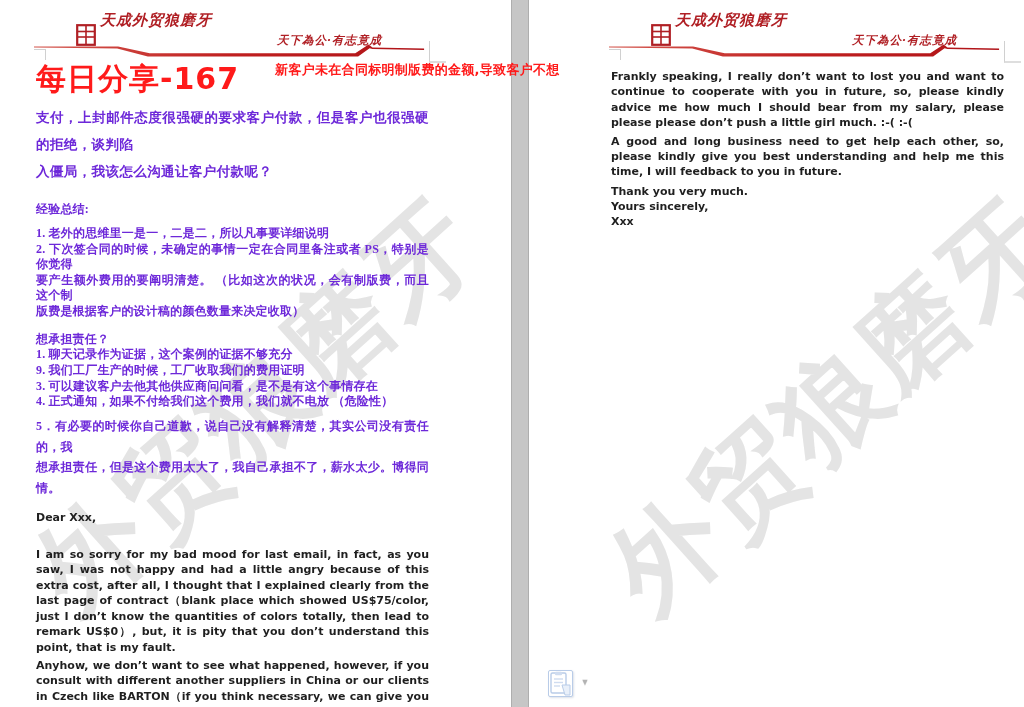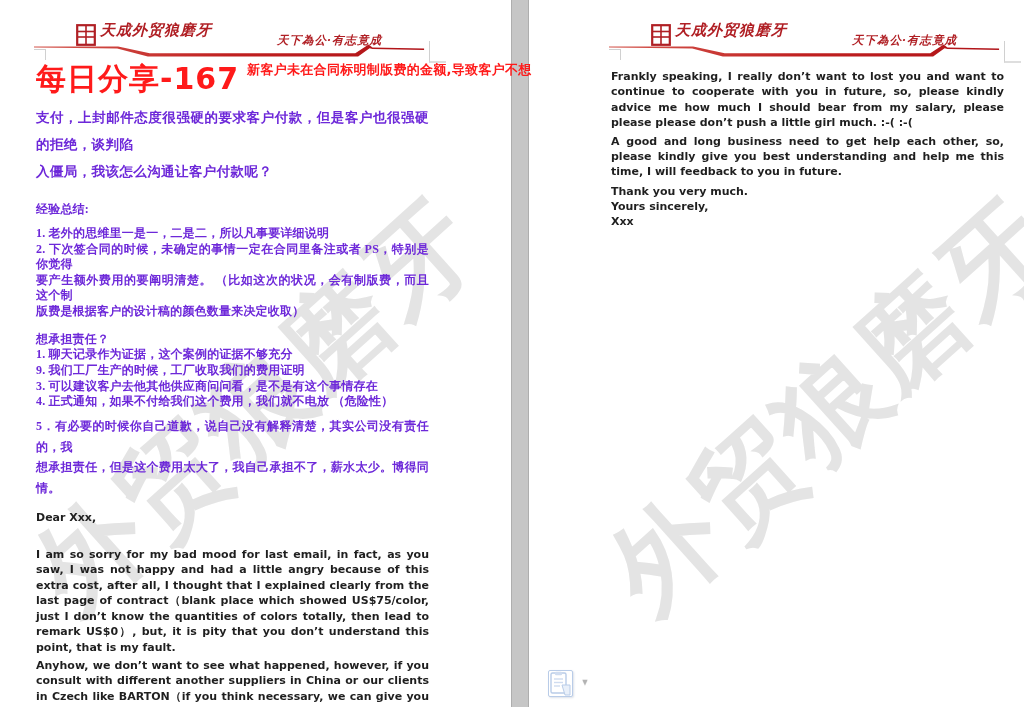--- a/index.html
+++ b/index.html
@@ -20,39 +20,39 @@
     position:absolute;left:-7px;top:392px;width:620px;
     transform:rotate(-42deg);
     font-size:106px;font-weight:bold;line-height:1;letter-spacing:4px;
     color:#e4e4e4;text-align:center;white-space:nowrap;
     z-index:0;pointer-events:none;
   }
 
   
   .hdr-logo{position:absolute;left:122px;top:63px;width:20px;height:22px;z-index:2;}
   .hdr-brand{
-    position:absolute;left:146px;top:60px;z-index:2;
+    position:absolute;left:146px;top:50px;z-index:2;
     font-family:"DejaVu Serif",serif;font-style:italic;font-weight:bold;
     font-size:15px;letter-spacing:1px;color:#b01f24;white-space:nowrap;
   }
   .hdr-slogan{
     position:absolute;right:129px;top:72px;z-index:2;
     font-family:"DejaVu Serif",serif;font-style:italic;font-weight:bold;
     font-size:11.5px;letter-spacing:1px;color:#b01f24;white-space:nowrap;
   }
   .hdr-swoosh{position:absolute;left:80px;top:82px;width:392px;height:16px;z-index:1;}
   .corner-tl{position:absolute;left:80px;top:88px;width:11px;height:10px;
     border-top:1px solid #d0d0d0;border-right:1px solid #d0d0d0;}
   .corner-tr{position:absolute;left:475px;top:80px;width:16px;height:20px;
     border-left:1px solid #d0d0d0;border-bottom:2px solid #dedede;}
 
   
   .content{position:absolute;left:82px;top:0;width:393px;z-index:1;}
 
-  .title-row{margin-top:100px;display:flex;align-items:flex-end;white-space:nowrap;}
+  .title-row{margin-top:100px;display:flex;align-items:flex-end;white-space:nowrap;gap:28px;}
   .title-big{font-size:30px;line-height:34px;font-weight:bold;color:#ff1a1a;letter-spacing:1px;}
   .title-note{font-size:13px;font-weight:bold;color:#ff1a1a;margin-left:8px;margin-bottom:17px;letter-spacing:0.3px;}
   .title-line{font-size:13.5px;font-weight:bold;color:#6d28d9;line-height:27px;
     text-align:justify;text-align-last:left;letter-spacing:0.4px;}
   .title-line.l2{margin-top:8px;}
 
   .cn{font-size:12px;font-weight:bold;color:#6d28d9;letter-spacing:0.2px;font-family:Liberation Serif, serif;}
   .summary-heading{margin-top:16px;line-height:16px;}
   .summary-list{margin-top:9px;}
   .summary-list div{line-height:15.6px;text-align:justify;text-align-last:left;}

